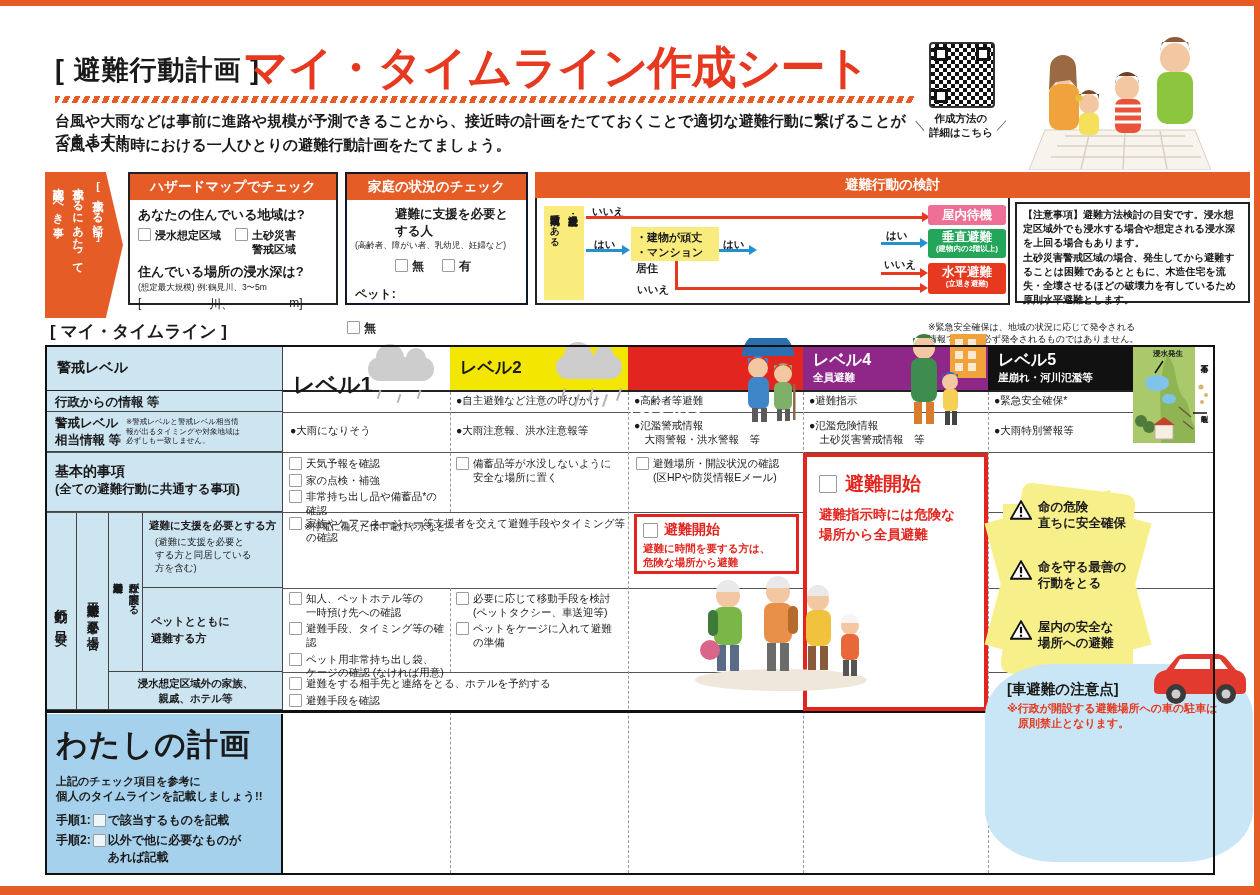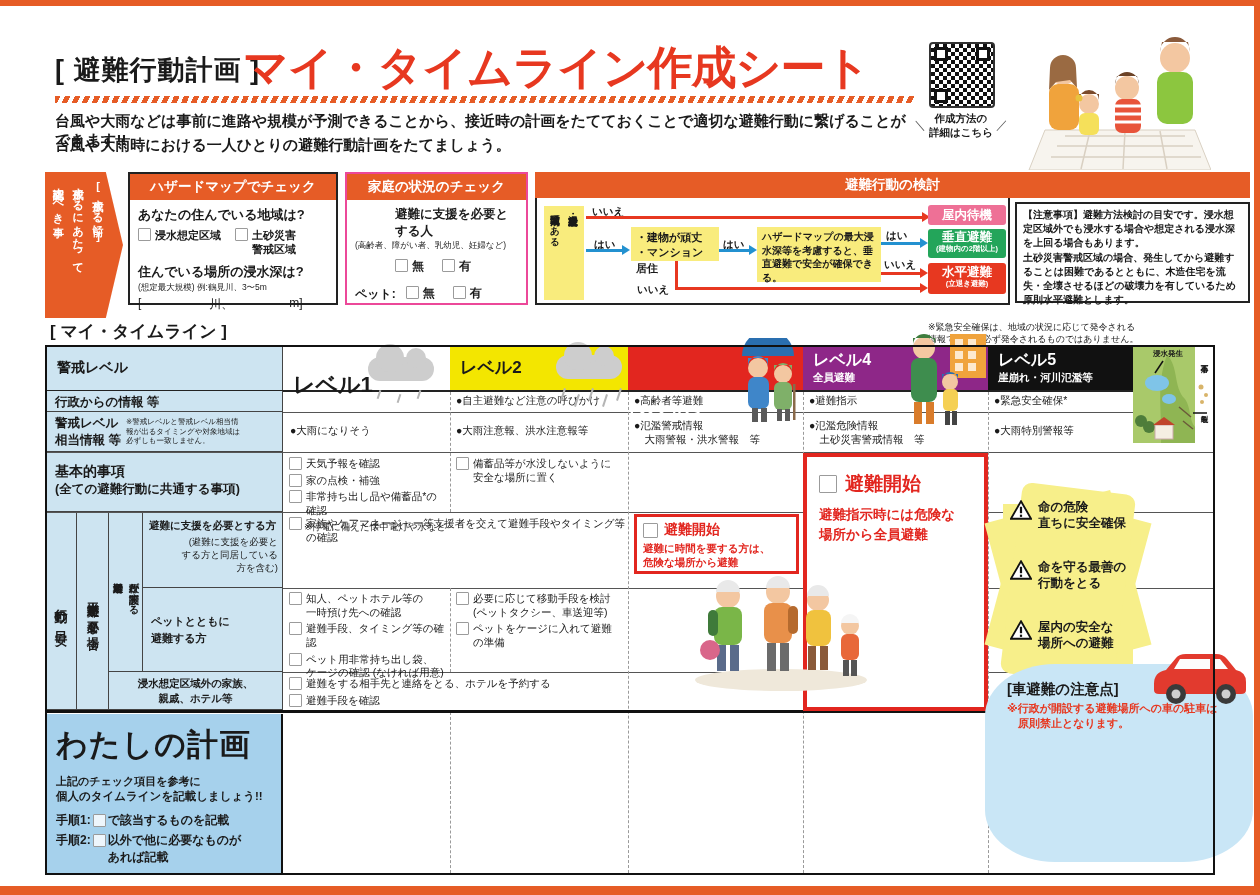--- a/index.html
+++ b/index.html
@@ -102,36 +102,36 @@
       <div class="b" style="font-size:13px;margin-top:3px;">住んでいる場所の浸水深は?</div>
       <div style="font-size:8.5px;margin-top:1px;">(想定最大規模) 例:鶴見川、3〜5m</div>
       <div style="font-size:12px;display:flex;margin-top:2px;">
         <span>[</span>
         <span style="margin-left:68px;">川、</span>
         <span style="margin-left:56px;">m]</span>
       </div>
     </div>
   </div>
 
-  <div class="abs" style="left:345px;top:172px;width:183px;height:133px;border:2px solid #ec4899;box-sizing:border-box;background:#fff;">
+  <div class="abs" style="left:345px;top:172px;width:183px;height:133px;border:2px solid #0f172a;box-sizing:border-box;background:#fff;">
     <div class="ohdr" style="height:26px;font-size:13.5px;">家庭の状況のチェック</div>
     <div style="padding:6px 8px;">
       <div class="b" style="font-size:12.5px;margin-left:40px;">避難に支援を必要とする人</div>
       <div style="font-size:8.5px;">(高齢者、障がい者、乳幼児、妊婦など)</div>
       <div style="display:flex;gap:18px;margin-top:7px;margin-left:40px;">
         <span class="ck b" style="font-size:12px;">
             <span class="cb"></span>
             <span>無</span>
           </span>
         <span class="ck b" style="font-size:12px;">
             <span class="cb"></span>
             <span>有</span>
           </span>
       </div>
-      <div style="display:flex;gap:18px;margin-top:8px;">
+      <div style="display:flex;gap:18px;margin-top:8px;flex-direction:column;">
         <span class="b" style="font-size:12px;">ペット:</span>
         <span class="ck b" style="font-size:12px;margin-left:-8px;">
             <span class="cb"></span>
             <span>無</span>
           </span>
         <span class="ck b" style="font-size:12px;">
             <span class="cb"></span>
             <span>有</span>
           </span>
       </div>
@@ -152,21 +152,20 @@
   <div class="abs flabel" style="left:884px;top:258px;">いいえ</div>
 
   <div class="abs" style="left:586px;top:216px;width:340px;height:2.5px;background:var(--titlered);"></div>
   <div class="abs ah" style="left:922px;top:212px;border-left:8px solid var(--titlered);"></div>
   <div class="abs" style="left:586px;top:249px;width:38px;height:3px;background:var(--bluearrow);"></div>
   <div class="abs ah" style="left:622px;top:245px;border-left:8px solid var(--bluearrow);"></div>
   <div class="abs pre b" style="left:631px;top:227px;width:88px;height:34px;background:var(--flowyellow);font-size:11px;line-height:1.4;padding:3px 5px;box-sizing:border-box;">・建物が頑丈
 ・マンション居住</div>
   <div class="abs" style="left:719px;top:249px;width:32px;height:3px;background:var(--bluearrow);"></div>
   <div class="abs ah" style="left:749px;top:245px;border-left:8px solid var(--bluearrow);"></div>
-  <div class="abs b" style="left:757px;top:227px;width:124px;height:55px;background:var(--flowyellow);font-size:10px;line-height:1.35;padding:3px 5px;box-sizing:border-box;">ハザードマップの最大浸水深等を考慮すると、垂直避難で安全が確保できる。</div>
   <div class="abs" style="left:881px;top:242px;width:42px;height:3px;background:var(--bluearrow);"></div>
   <div class="abs ah" style="left:920px;top:238px;border-left:8px solid var(--bluearrow);"></div>
   <div class="abs" style="left:881px;top:272px;width:42px;height:2.5px;background:var(--titlered);"></div>
   <div class="abs ah" style="left:920px;top:268px;border-left:8px solid var(--titlered);"></div>
   <div class="abs" style="left:675px;top:261px;width:2.5px;height:28px;background:var(--titlered);"></div>
   <div class="abs" style="left:675px;top:287px;width:248px;height:2.5px;background:var(--titlered);"></div>
   <div class="abs ah" style="left:920px;top:283px;border-left:8px solid var(--titlered);"></div>
 
   <div class="abs result" style="left:928px;top:205px;width:78px;height:20px;background:var(--pink);font-size:12.5px;line-height:20px;">屋内待機</div>
   <div class="abs result" style="left:928px;top:229px;width:78px;height:29px;background:var(--green);padding-top:2px;box-sizing:border-box;">
@@ -307,21 +306,21 @@
   </div>
   <div class="abs bluecell" style="left:77px;top:513px;width:32px;height:197px;z-index:2;display:flex;align-items:center;justify-content:center;">
     <div class="vt b" style="font-size:12px;letter-spacing:1px;">水平避難が必要な場合</div>
   </div>
   <div class="abs bluecell" style="left:109px;top:513px;width:34px;height:159px;z-index:2;display:flex;align-items:center;justify-content:center;">
     <div class="vt pre b" style="font-size:10px;line-height:1.6;">行政が開設する
 避難場所</div>
   </div>
   <div class="abs bluecell" style="left:143px;top:513px;width:140px;height:75px;z-index:2;padding:6px 4px 0 6px;">
     <div class="b" style="font-size:10.5px;">避難に支援を必要とする方</div>
-    <div class="pre" style="font-size:9.5px;line-height:1.35;margin-top:3px;margin-left:6px;text-align:right;">(避難に支援を必要と
+    <div class="pre" style="font-size:9.5px;line-height:1.35;margin-top:3px;margin-left:6px;">(避難に支援を必要と
 する方と同居している
 方を含む)</div>
   </div>
   <div class="abs bluecell" style="left:143px;top:588px;width:140px;height:84px;z-index:2;display:flex;align-items:center;">
     <div class="b pre" style="font-size:11px;line-height:1.5;padding-left:8px;">ペットとともに
 避難する方</div>
   </div>
   <div class="abs bluecell" style="left:109px;top:672px;width:174px;height:38px;z-index:2;display:flex;align-items:center;justify-content:center;">
     <div class="b pre" style="font-size:10.5px;line-height:1.4;text-align:center;">浸水想定区域外の家族、
 親戚、ホテル等</div>
@@ -352,20 +351,27 @@
         <span class="cb"></span>
         <span>非常持ち出し品や備蓄品*の確認</span>
       </div>
     <div style="font-size:9.5px;margin-left:15px;">※停電に備えた懐中電灯や水など</div>
   </div>
   <div class="abs" style="left:456px;top:457px;width:160px;z-index:2;">
     <div class="ck">
         <span class="cb"></span>
         <span class="pre">備蓄品等が水没しないように
 安全な場所に置く</span>
+      </div>
+  </div>
+  <div class="abs" style="left:636px;top:457px;width:160px;z-index:2;">
+    <div class="ck">
+        <span class="cb"></span>
+        <span class="pre">避難場所・開設状況の確認
+(区HPや防災情報Eメール)</span>
       </div>
   </div>
 
   <div class="abs" style="left:289px;top:517px;width:336px;z-index:2;">
     <div class="ck">
         <span class="cb"></span>
         <span>家族やケアマネージャー等支援者を交えて避難手段やタイミング等の確認</span>
       </div>
   </div>
 

